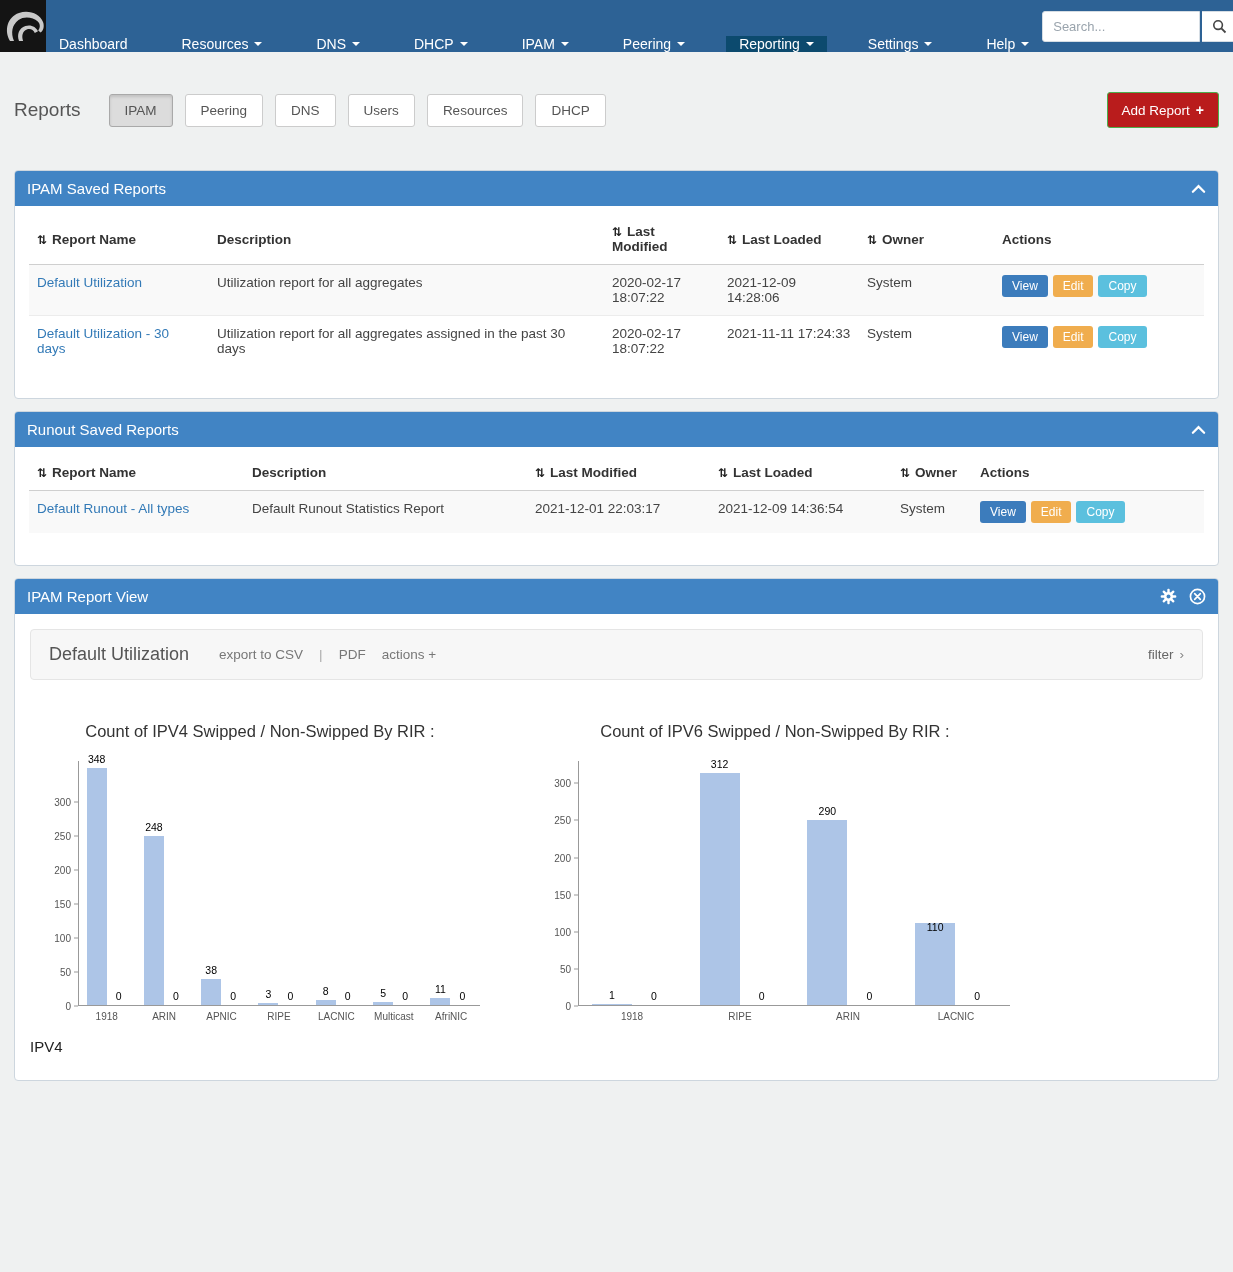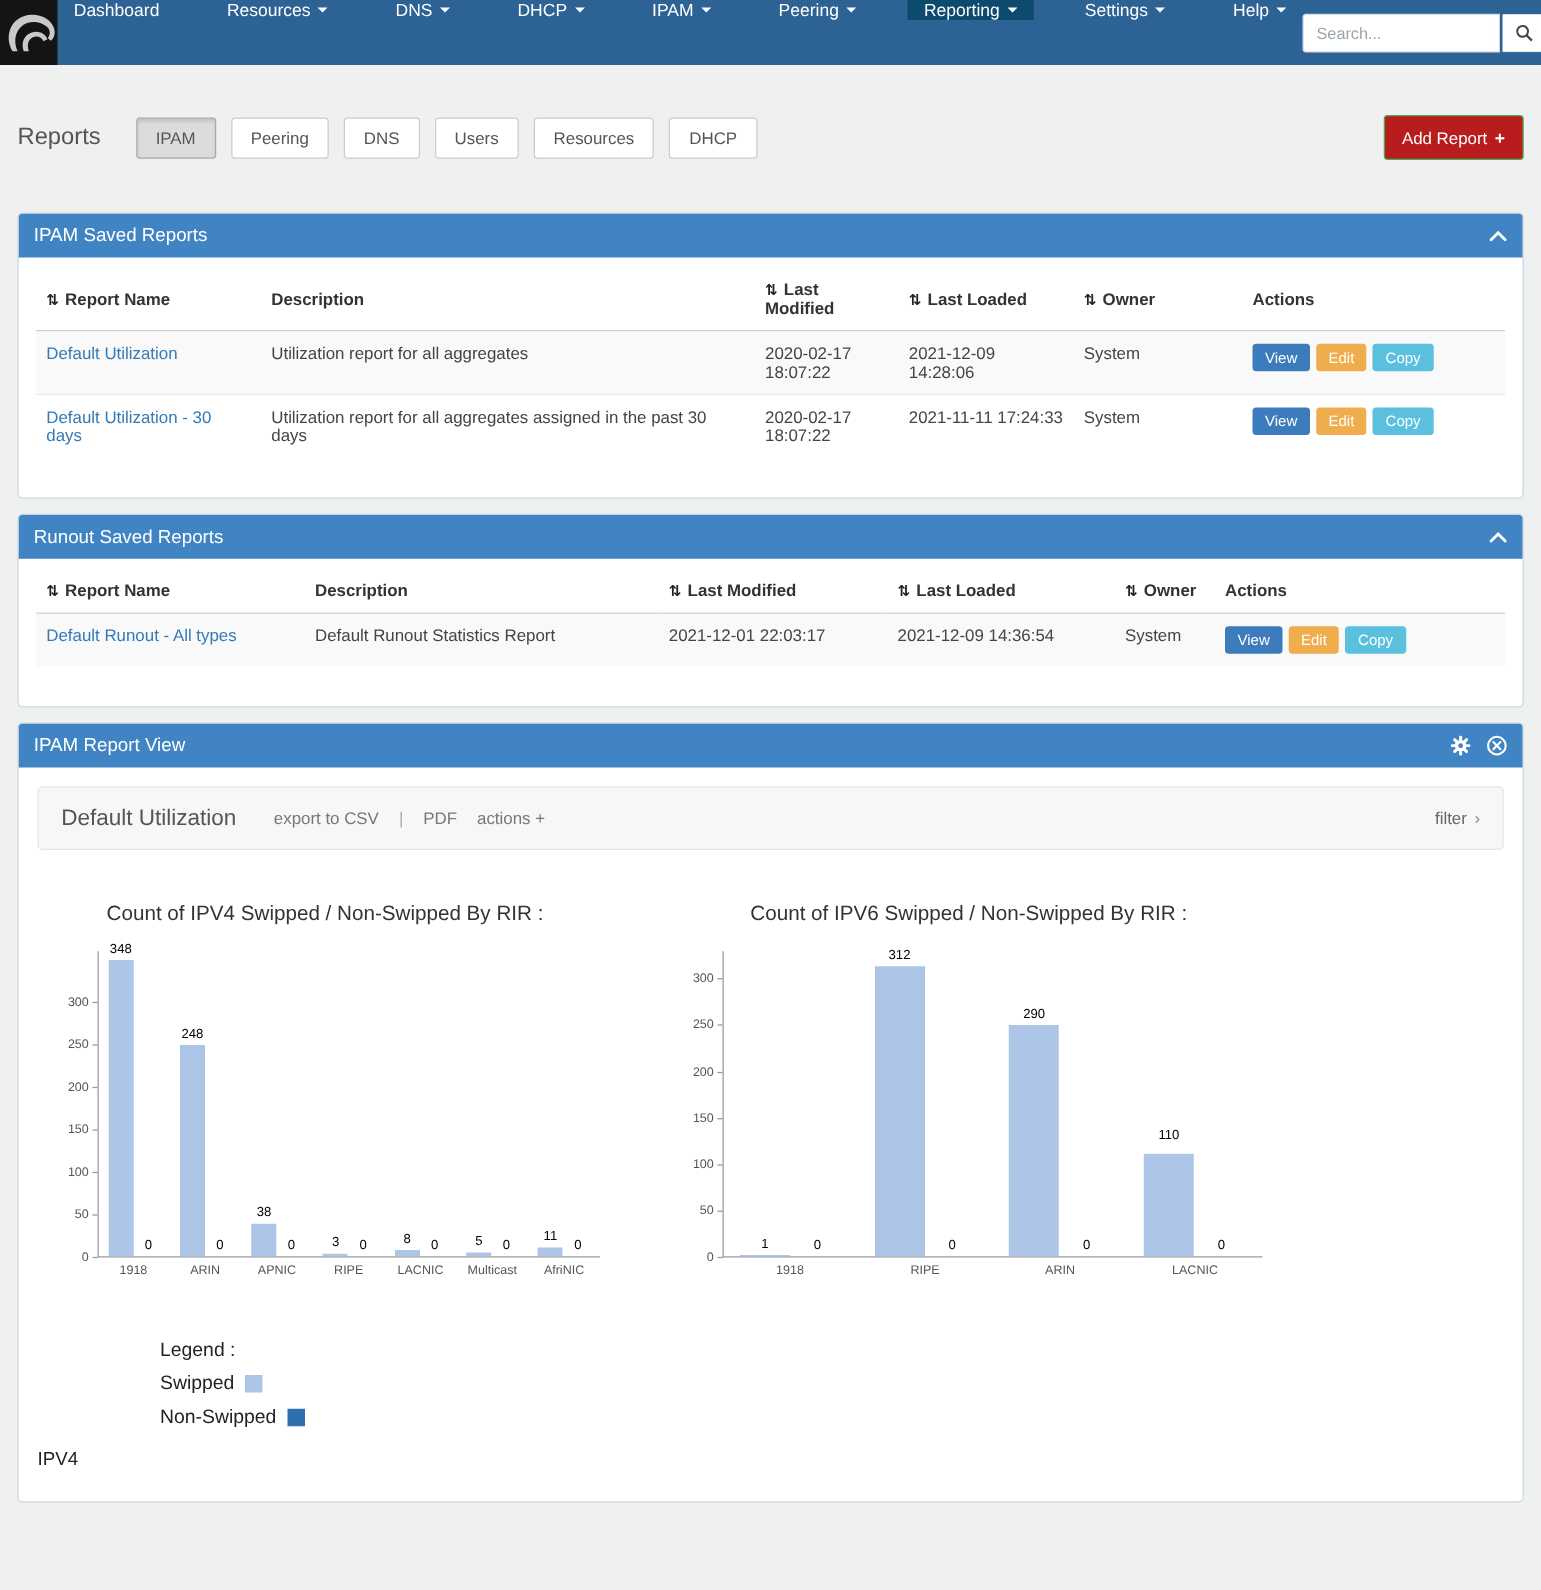--- a/index.html
+++ b/index.html
@@ -4,21 +4,21 @@
 <style>
   * { box-sizing: border-box; margin: 0; padding: 0; }
   html,body { width: 1233px; height: 1272px; overflow: hidden; }
   body {
     font-family: "Liberation Sans","DejaVu Sans",sans-serif;
     background: #eff1f1; color: #333; font-size: 14px;
   }
   
   .navbar { height: 52px; background: #2d6295; display: flex; align-items: stretch; }
   .logo { width: 64px; background: #141414; display: flex; align-items: center; justify-content: center; }
-  .nav-menu { display: flex; align-items: flex-start; gap: 28px; }
+  .nav-menu { display: flex; align-items: flex-end; gap: 28px; }
   .nav-item { display: flex; align-items: center; padding: 0 13px; color: #fff; font-size: 14px; cursor: pointer; white-space: nowrap; }
   .nav-item.active { background: #0c4a6e; }
   .caret { display: inline-block; width: 0; height: 0; margin-left: 6px;
     border-left: 4px solid transparent; border-right: 4px solid transparent; border-top: 4px solid #fff; }
   .nav-right { margin-left: auto; display: flex; align-items: center; padding-right: 10px; }
   .search-box { display: flex; align-items: center; }
   .search-input { width: 158px; height: 31px; border: 1px solid #d5dde4; border-radius: 3px 0 0 3px;
     padding: 5px 10px; font-size: 13px; color: #444; background: #fff; outline: none; font-family: inherit; }
   .search-input::placeholder { color: #9aa4ad; }
   .search-btn { width: 36px; height: 31px; background: #fff; border: 1px solid #d5dde4; border-left: none;
@@ -447,49 +447,36 @@
                     <span class="bar-label" style="bottom:187.86363636363637px">290</span>
                   </div>
                   <div class="bar-slot" style="width:40px">
                     <div class="bar" style="height:0px;background:#2f6fad"></div>
                     <span class="bar-label" style="bottom:3px">0</span>
                   </div>
                 </div>
                 <div class="bar-group" style="width:82px">
                   <div class="bar-slot" style="width:40px">
                     <div class="bar" style="height:81.66666666666667px;background:#adc5e7"></div>
-                    <span class="bar-label" style="bottom:91px">110</span>
+                    <span class="bar-label" style="bottom:72px">110</span>
                   </div>
                   <div class="bar-slot" style="width:40px">
                     <div class="bar" style="height:0px;background:#2f6fad"></div>
                     <span class="bar-label" style="bottom:3px">0</span>
                   </div>
                 </div>
               </div>
             </div>
             <div class="xaxis">
               <span class="xlabel" style="width:82px">1918</span>
               <span class="xlabel" style="width:82px">RIPE</span>
               <span class="xlabel" style="width:82px">ARIN</span>
               <span class="xlabel" style="width:82px">LACNIC</span>
             </div>
           </div>
       </div>
 
-      <div class="legend">
-        <div class="legend-title">Legend :</div>
-        <div>
-            <div class="legend-item">
-              <span>Swipped</span>
-              <span class="legend-swatch" style="background:#adc5e7"></span>
-            </div>
-            <div class="legend-item">
-              <span>Non-Swipped</span>
-              <span class="legend-swatch" style="background:#2f6fad"></span>
-            </div>
-          </div>
-      </div>
 
       <div class="footer-text">IPV4</div>
     </div>
   </div>
 
 </div>
 
 </body></html>

